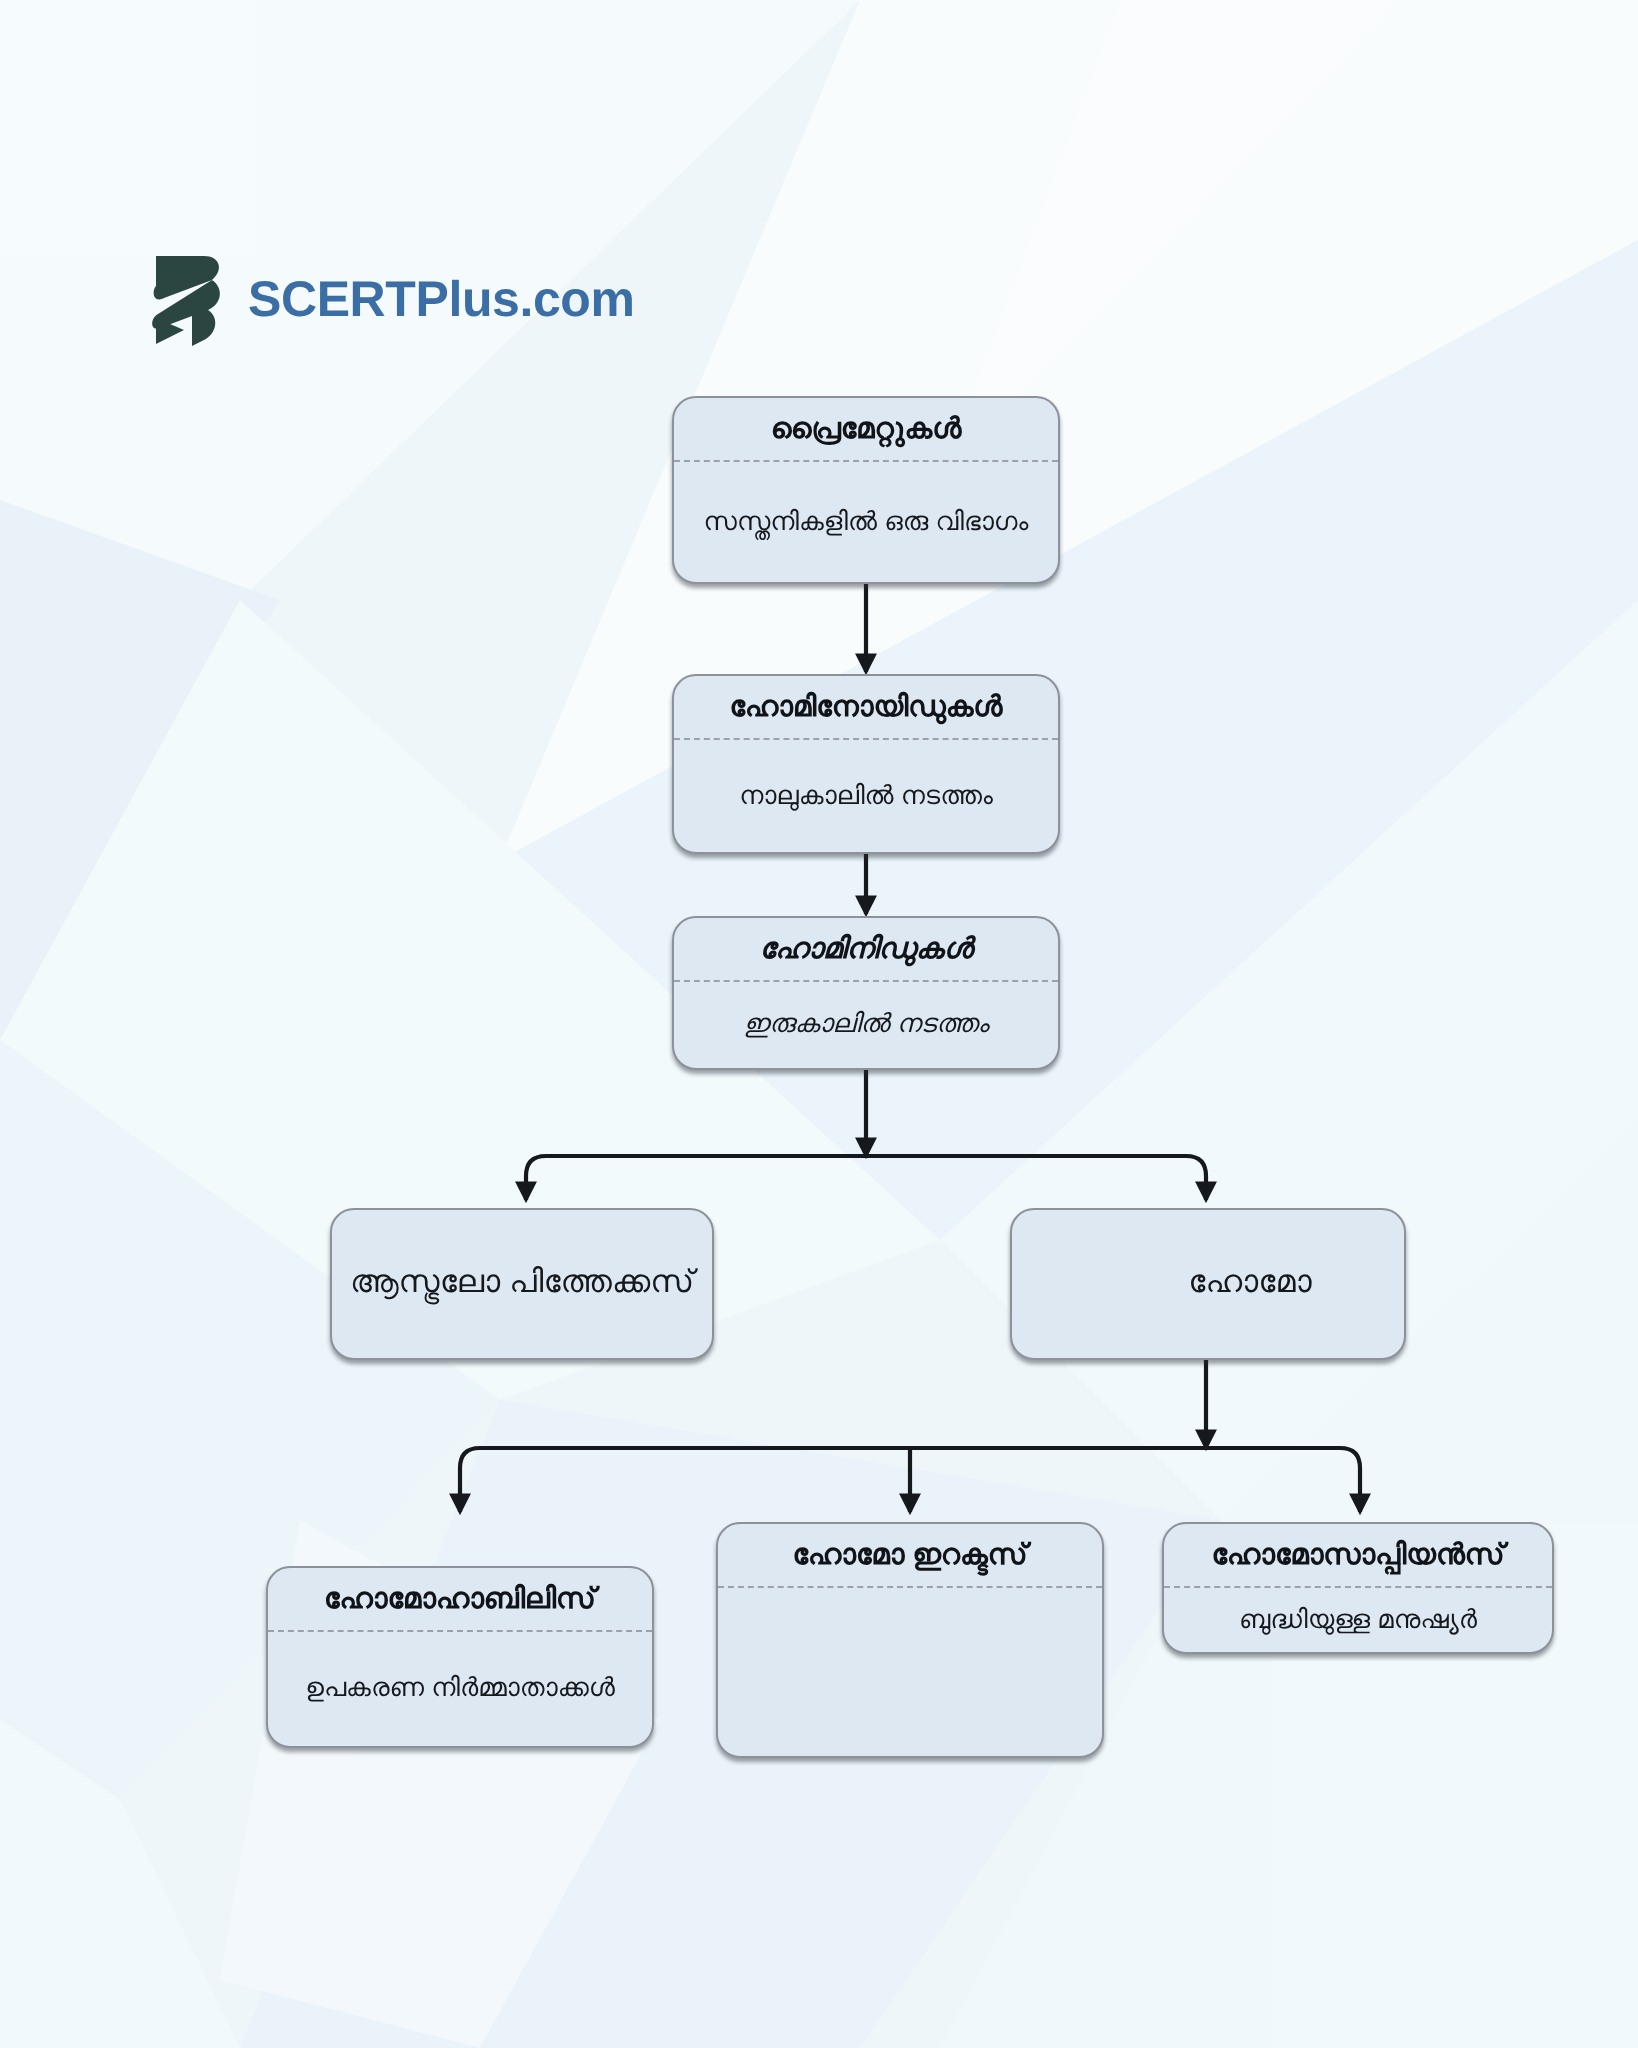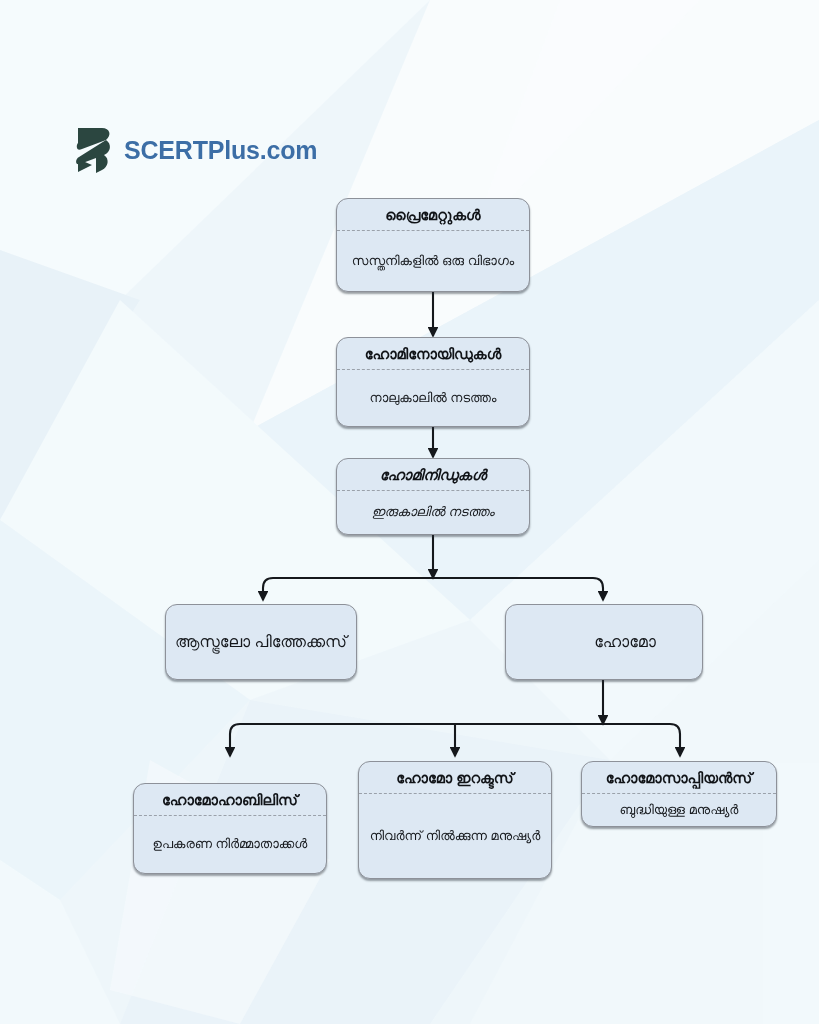--- a/index.html
+++ b/index.html
@@ -132,19 +132,18 @@
   <div class="desc">ഹോമോ</div>
 </div>
 
 <div class="node" style="left:133px;top:761px;width:194px;height:91px;margin-top:22px;">
   <div class="title">ഹോമോഹാബിലിസ്</div>
   <div class="desc">ഉപകരണ നിർമ്മാതാക്കൾ</div>
 </div>
 
 <div class="node" style="left:358px;top:761px;width:194px;height:118px;">
   <div class="title">ഹോമോ ഇറക്ടസ്</div>
-  <div class="desc">നിവർന്ന് നിൽക്കുന്ന മനുഷ്യർ</div>
 </div>
 
 <div class="node" style="left:581px;top:761px;width:196px;height:66px;">
   <div class="title">ഹോമോസാപ്പിയൻസ്</div>
   <div class="desc">ബുദ്ധിയുള്ള മനുഷ്യർ</div>
 </div>
 
 </body></html>

